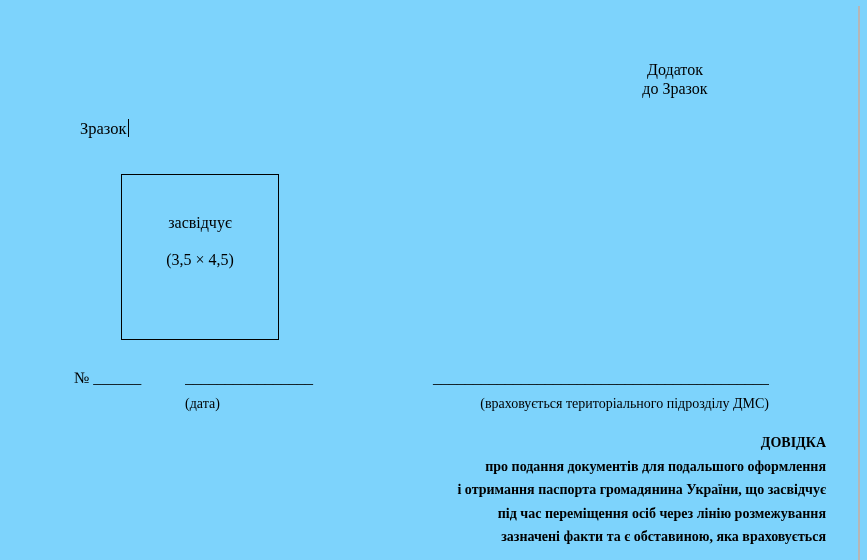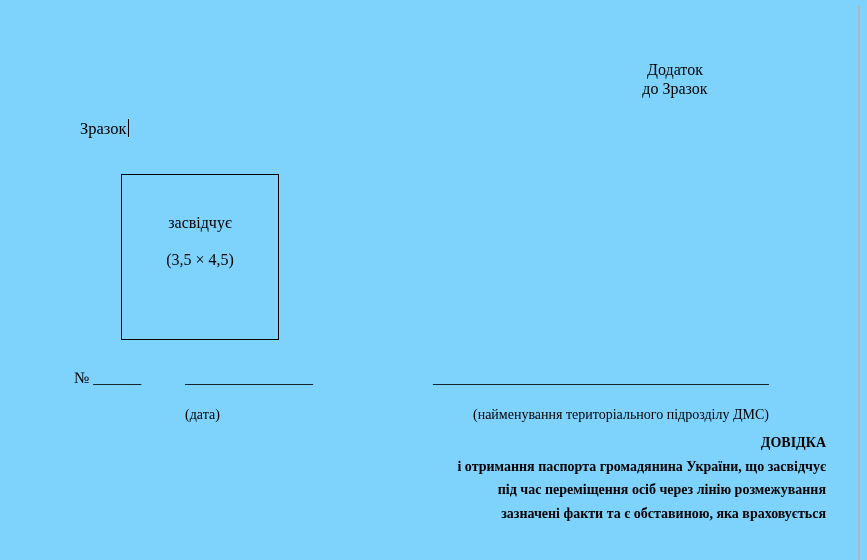--- a/index.html
+++ b/index.html
@@ -81,21 +81,21 @@
   .blank {
     font-size: 16px;
     line-height: 18px;
     white-space: pre;
     display: block;
     overflow: hidden;
   }
   .caption {
     font-size: 14px;
     line-height: 15px;
-    margin-top: 20px;
+    margin-top: 9px;
   }
   .doc-title {
     position: absolute;
     left: 0;
     top: 431px;
     width: 826px;
     text-align: right;
     font-weight: bold;
     font-size: 14px;
     line-height: 23.5px;
@@ -124,23 +124,24 @@
 
   <div class="req-number">№ ______</div>
 
   <div class="req-date">
     <span class="blank">________________</span>
     <div class="caption">(дата)</div>
   </div>
 
   <div class="req-org">
     <span class="blank">__________________________________________</span>
-    <div class="caption">(найменування територіального підрозділу ДМС)</div>
+    <div class="caption">(враховується територіального підрозділу ДМС)</div>
   </div>
 
   <div class="doc-title">
     <div>ДОВІДКА</div>
+    <div>про подання документів для подальшого оформлення</div>
     <div>і отримання паспорта громадянина України, що засвідчує</div>
     <div>під час переміщення осіб через лінію розмежування</div>
     <div>зазначені факти та є обставиною, яка враховується</div>
   </div>
 
 </div>
 
 </body></html>

